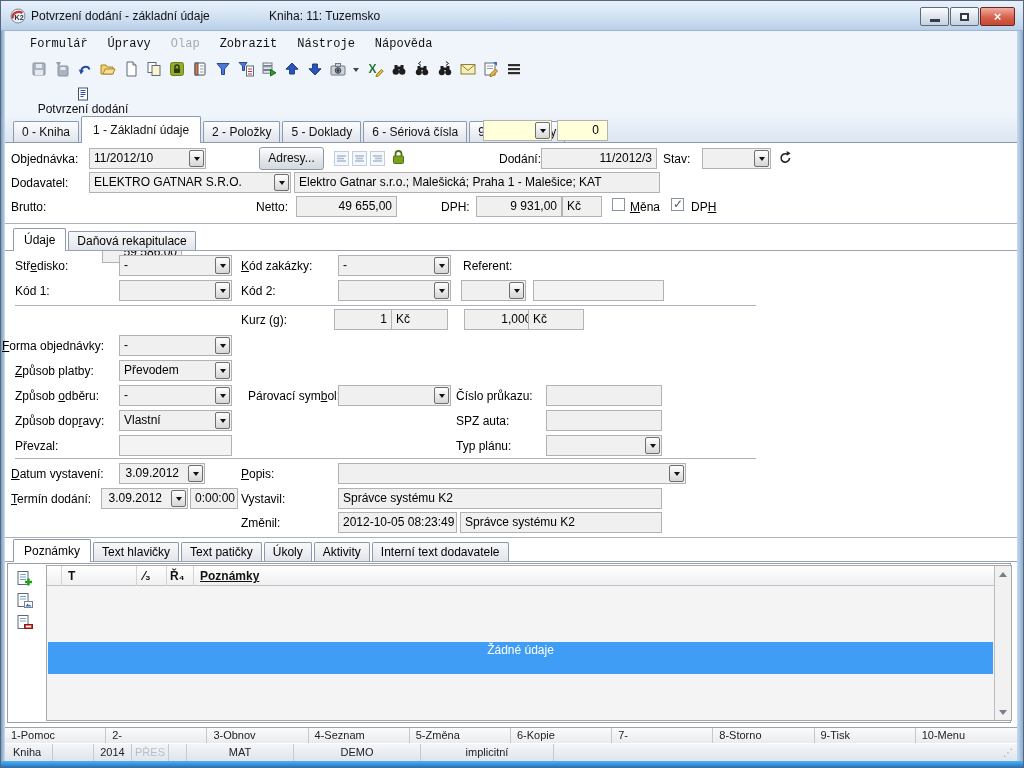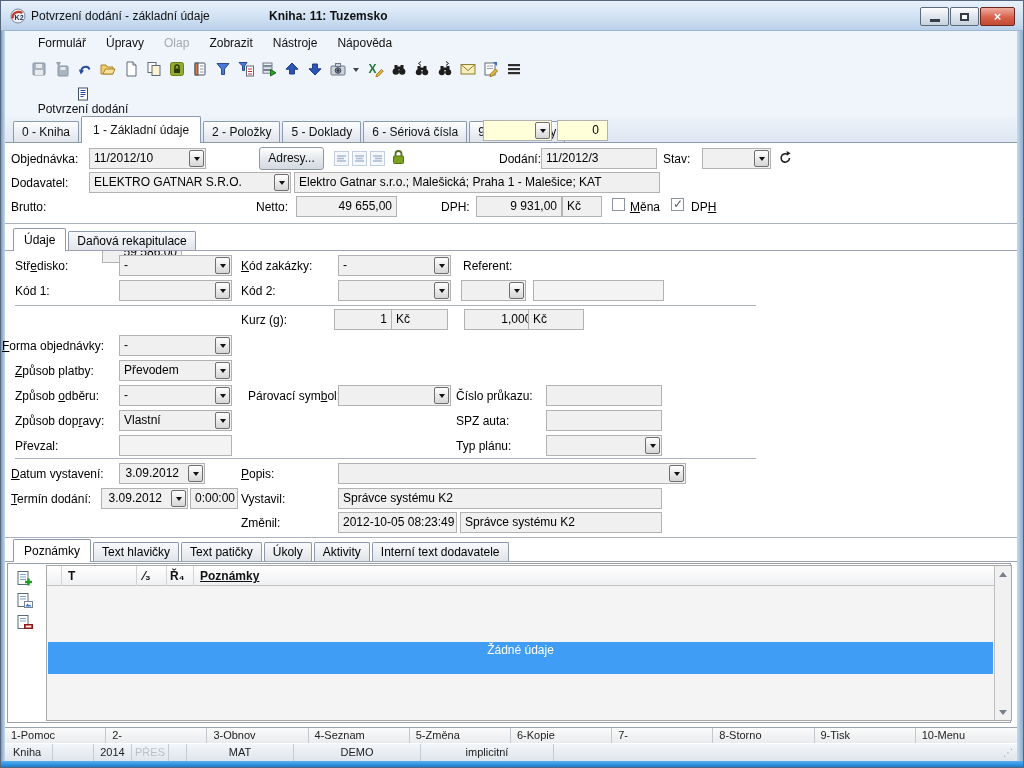--- a/index.html
+++ b/index.html
@@ -4,34 +4,34 @@
 <style>
   * { margin:0; padding:0; box-sizing:border-box; }
   html,body { width:1024px; height:768px; font-family:"Liberation Sans", sans-serif; }
   .window { position:relative; width:1024px; height:768px; background:#f0f4fb; overflow:hidden; border:1px solid #56677d; }
   .abs { position:absolute; }
 
   
   .titlebar { position:absolute; left:0; top:0; width:1024px; height:30px;
     background:linear-gradient(#e8f1fb, #cfe0f2 60%, #b9cfe9); border-bottom:1px solid #9db6d4; }
   .titlebar .title { position:absolute; left:30px; top:8px; font-size:12px; color:#111; white-space:nowrap; }
-  .titlebar .book  { position:absolute; left:268px; top:8px; font-size:12px; color:#111; white-space:nowrap;font-weight:bold; }
+  .titlebar .book  { position:absolute; left:268px; top:8px; font-size:12px; color:#111; white-space:nowrap; }
   .appicon { position:absolute; left:9px; top:7px; width:16px; height:16px; }
   .winbtns { position:absolute; right:10px; top:6px; display:flex; gap:1px; }
   .wbtn { width:29px; height:19px; border:1px solid #5c6b7c; border-radius:2px;
     background:linear-gradient(#fdfdfe,#dfe6ee 50%,#c6d1dd); display:flex; align-items:center; justify-content:center; }
   .wbtn.close { width:35px; background:linear-gradient(#efb0a2,#d9604a 55%,#c04a34); border-color:#6d2519; color:#fff; font-size:13px; font-weight:bold; }
   .g-min { width:10px; height:3px; background:#333c48; margin-top:7px; }
   .g-max { width:9px; height:8px; border:2px solid #333c48; background:#fff; }
   .frame-l { position:absolute; left:0; top:30px; width:4px; height:731px; background:linear-gradient(90deg,#7d9cbd,#c5dbf1); }
   .frame-r { position:absolute; left:1016px; top:30px; width:8px; height:731px; background:linear-gradient(90deg,#c5dbf1,#7d9cbd); }
   .frame-b { position:absolute; left:0; top:760px; width:1024px; height:8px; background:linear-gradient(#55b0ef,#1d7fd3 70%,#1668ad); }
 
   
-  .menubar { position:absolute; left:4px; top:31px; width:1012px; height:21px; background:#f0f4fb; display:flex; align-items:center; padding-left:24px; gap:2px; }
+  .menubar { position:absolute; left:4px; top:31px; width:1012px; height:21px; background:#f0f4fb; display:flex; align-items:flex-end; padding-left:16px; gap:2px;font-family:Liberation Mono, monospace; }
   .menuitem { font-size:12px; color:#111; padding:2px 9px; white-space:nowrap; }
   .menuitem.disabled { color:#a3aab3; }
   .grip { position:absolute; left:9px; width:3px; background:repeating-linear-gradient(180deg,#aebbd1 0 2px, rgba(0,0,0,0) 2px 4px); }
   .toolbar { position:absolute; left:4px; top:52px; width:1012px; height:32px; background:#f0f4fb; display:flex; align-items:center; padding-left:26px; gap:7px; }
   .ticon { width:16px; height:16px; display:inline-flex; align-items:center; justify-content:center; }
   .ticon svg { display:block; }
   .caret { width:8px; height:16px; display:flex; align-items:center; }
   .caret::after { content:''; border:3.5px solid rgba(0,0,0,0); border-top:4px solid #444; margin-top:4px; }
   .toolbar2 { position:absolute; left:4px; top:84px; width:1012px; height:32px; background:#f0f4fb; }
   .confirmbtn { position:absolute; left:22px; top:1px; width:112px; height:30px; display:flex; flex-direction:column; align-items:center; justify-content:center; background:none; border:none; font-family:inherit; }
@@ -338,21 +338,21 @@
         <rect x="0.5" y="0.5" width="14" height="14" fill="#f4f7fb" stroke="#c2cddd"></rect>
         <line x1="3" y1="5" x2="12" y2="5" stroke="#aebdd2" stroke-width="1.6"></line>
         <line x1="5" y1="7.5" x2="12" y2="7.5" stroke="#aebdd2" stroke-width="1.6"></line>
         <line x1="3" y1="10" x2="12" y2="10" stroke="#aebdd2" stroke-width="1.6"></line>
       </svg></span>
   <span class="abs" style="left:391px;top:148px;"><svg width="13" height="16">
         <rect x="1.5" y="7" width="10" height="7.5" rx="1" fill="#7aa21e" stroke="#55701a"></rect>
         <path d="M3.5 7 V5 a3 3 0 0 1 6 0 V7" fill="none" stroke="#55701a" stroke-width="1.8"></path>
       </svg></span>
   <span class="lbl" style="left:498px;top:151px;">Dodání:</span>
-  <span class="field abs" style="left:540px;top:147px;width:116px;">11/2012/3</span>
+  <span class="field abs" style="left:540px;top:147px;width:116px;text-align:right;">11/2012/3</span>
   <span class="lbl" style="left:662px;top:151px;">Stav:</span>
   <span class="field combo abs" style="left:701px;top:147px;width:69px;"><span></span><span class="dd"></span></span>
   <span class="abs" style="left:777px;top:149px;"><svg width="15" height="15">
         <path d="M11.5 8 a4.2 4.2 0 1 1 -2 -3.6" fill="none" stroke="#222" stroke-width="1.6"></path>
         <path d="M8.6 1 L12.6 3.2 L8.9 5.8 Z" fill="#222"></path>
       </svg></span>
 
   <span class="lbl" style="left:10px;top:175px;">Dodavatel:</span>
   <span class="field combo abs" style="left:88px;top:171px;width:202px;"><span>ELEKTRO GATNAR S.R.O.</span><span class="dd"></span></span>
   <span class="field abs" style="left:293px;top:171px;width:366px;">Elektro Gatnar s.r.o.; Malešická; Praha 1 - Malešice; KAT</span>

